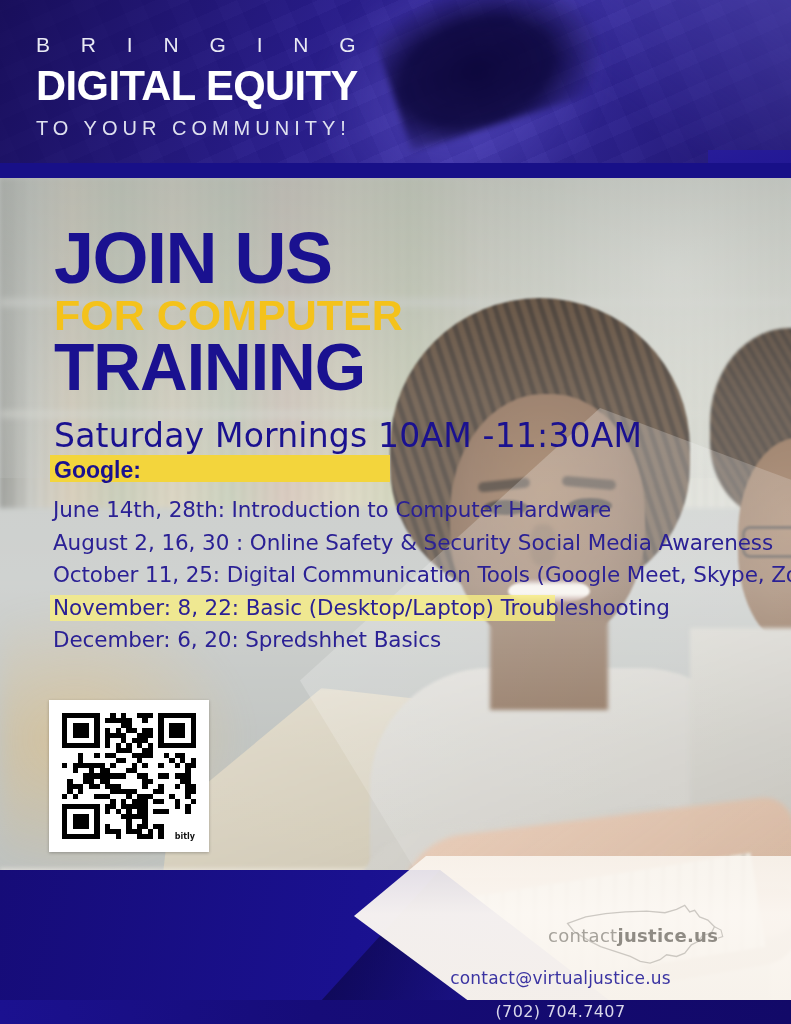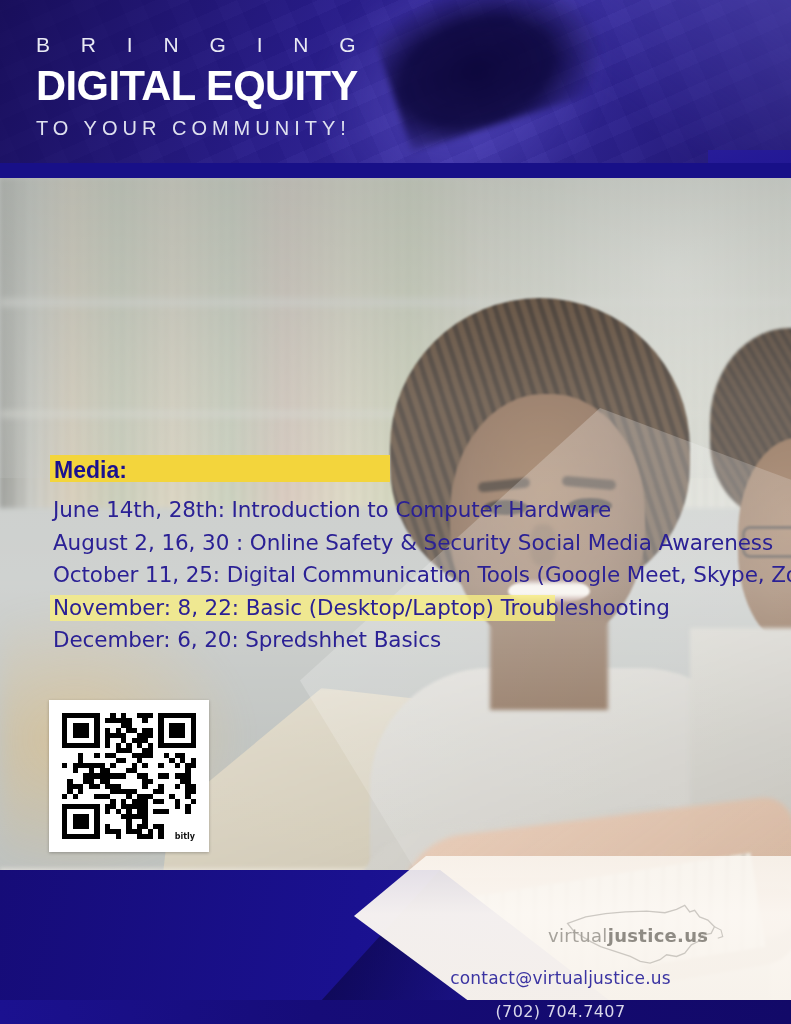--- a/index.html
+++ b/index.html
@@ -390,25 +390,31 @@
       <div class="p2-body"></div>
     </div>
 
     <div class="hands-low"></div>
     <div class="kb-low"></div>
 
     <div class="haze"></div>
     <div class="facet"></div>
   </div>
 
+  <div class="headline">
+    <div class="join-us">JOIN US</div>
+    <div class="for-computer">FOR COMPUTER</div>
+    <div class="training">TRAINING</div>
+    <div class="when">Saturday Mornings 10AM -11:30AM</div>
+  </div>
 
   <div class="topics-wrap">
     <div class="topics-head">
       <div class="topics-hl"></div>
-      <span>Media:</span>
+      <span>Google:</span>
     </div>
     <div class="topic-list" id="topic-list">
         <div class="topic" style="--w: 520px;"><span>June 14th, 28th: Introduction to Computer Hardware</span></div>
         <div class="topic" style="--w: 640px;"><span>August 2, 16, 30 : Online Safety &amp; Security Social Media Awareness</span></div>
         <div class="topic" style="--w: 678px;"><span>October 11, 25: Digital Communication Tools (Google Meet, Skype, Zoom)</span></div>
         <div class="topic hl" style="--w: 505px;"><span>November: 8, 22: Basic (Desktop/Laptop) Troubleshooting</span></div>
         <div class="topic" style="--w: 330px;"><span>December: 6, 20: Spredshhet Basics</span></div>
       </div>
   </div>
 
@@ -1049,21 +1055,21 @@
   <div class="footer-light"></div>
 
   <svg class="us-map" viewBox="0 0 200 80">
     <path d="M8 26 L30 18 L54 14 L78 12 L104 11 L126 13 L140 9 L150 4 L156 12 L162 10 L168 18
              L178 22 L186 30 L182 38 L172 40 L166 48 L158 52 L150 62 L140 66 L128 64 L120 70
              L108 74 L96 72 L84 66 L72 62 L60 58 L48 54 L36 48 L26 42 L16 36 Z" fill="none" stroke="#8f8b84" stroke-width="1.6"></path>
     <path d="M186 30 L194 34 L196 42 L190 44" fill="none" stroke="#8f8b84" stroke-width="1.4"></path>
   </svg>
 
   <div class="wm-text">
-    <span>virtual</span><b>justice.us</b>
+    <span>contact</span><b>justice.us</b>
   </div>
 
   <div class="contact-email">contact@virtualjustice.us</div>
 
   <div class="phone-bar-grad"></div>
   <div class="phone-text">(702) 704.7407</div>
 
 </div>
 
 </body></html>

